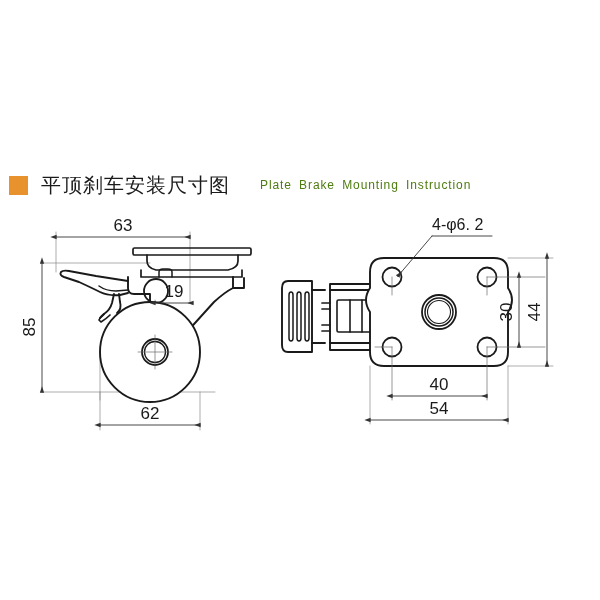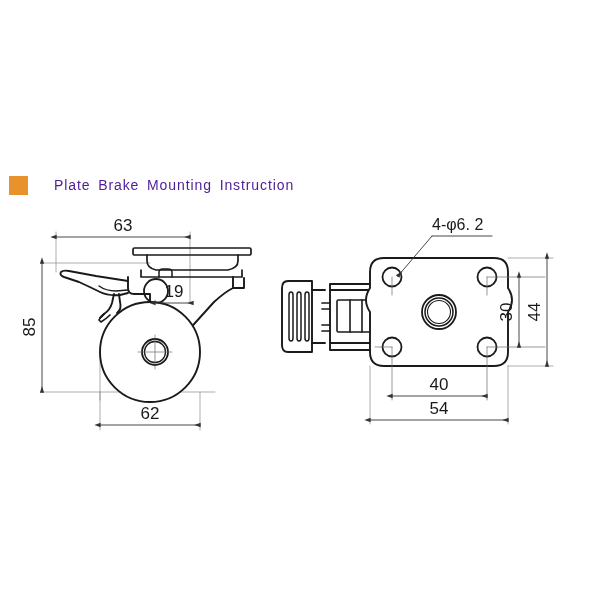--- a/index.html
+++ b/index.html
@@ -40,23 +40,23 @@
     flex: 0 0 auto;
   }
   .title-cn {
     font-size: 20px;
     letter-spacing: 1px;
     color: #1a1a1a;
     font-family: "DejaVu Sans", "Liberation Sans", sans-serif;
     white-space: nowrap;
   }
   .title-en {
-    font-size: 14px;
-    color: #4c1d95;
-    margin-left: 13px;
+    font-size: 12px;
+    color: #4d7c0f;
+    margin-left: 30px;
     letter-spacing: 0.9px;
     white-space: nowrap;
     word-spacing: 3px;
   }
   
   #drawing {
     position: absolute;
     left: 0;
     top: 0;
     width: 600px;
@@ -75,20 +75,21 @@
 </style>
 </head>
 <body>
 
 <div id="page">
 
   <div class="title-row">
     <svg class="title-marker" viewBox="0 0 19 19" xmlns="http://www.w3.org/2000/svg">
       <rect id="marker-rect" x="0" y="0" width="19" height="19" fill="#E8922E"></rect>
     </svg>
+    <span class="title-cn">平顶刹车安装尺寸图</span>
     <span class="title-en">Plate  Brake  Mounting  Instruction</span>
   </div>
 
   <svg id="drawing" viewBox="0 0 600 600" xmlns="http://www.w3.org/2000/svg">
 
     <defs>
       <marker id="arrIn" viewBox="0 0 10 10" refX="9" refY="5" markerWidth="7" markerHeight="7" orient="auto-start-reverse">
         <path d="M0,5 L10,1.6 L10,8.4 z" fill="#333"></path>
       </marker>
       <marker id="arrOut" viewBox="0 0 10 10" refX="1" refY="5" markerWidth="7" markerHeight="7" orient="auto-start-reverse">

